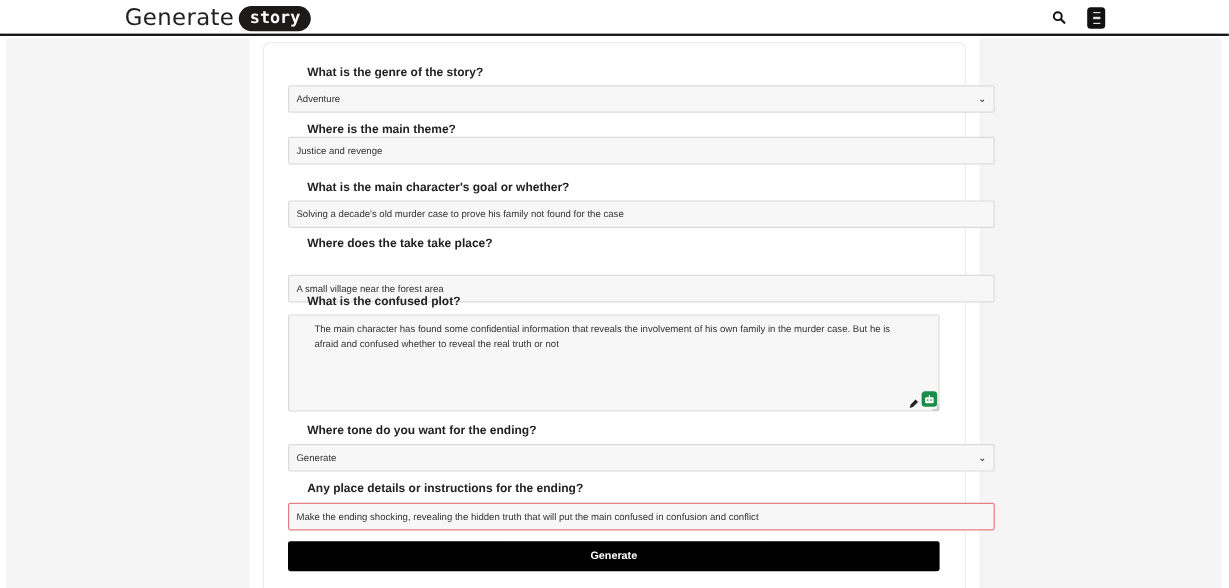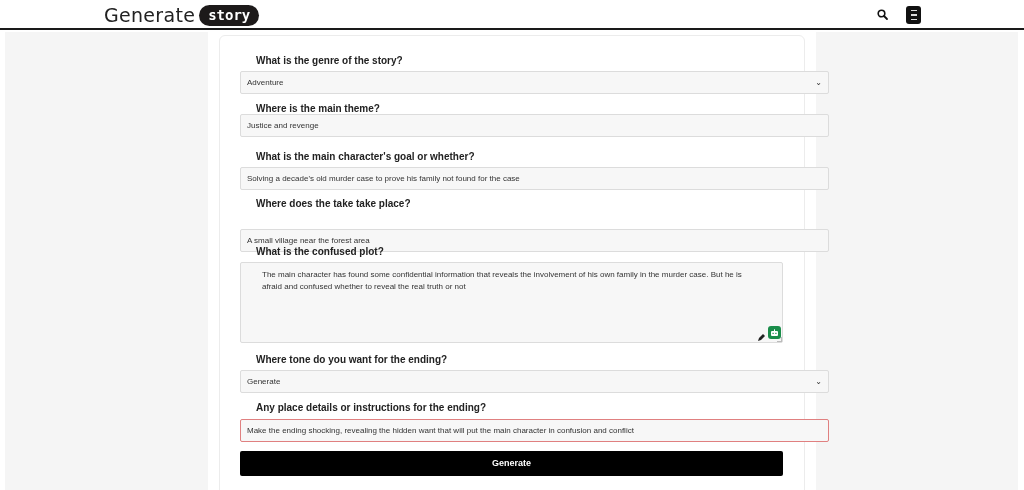--- a/index.html
+++ b/index.html
@@ -99,16 +99,16 @@
 <div class="resize-grip"></div>
 
 <div class="field-label" style="top:354px">Where tone do you want for the ending?</div>
 <div class="field" style="top:370px">
   <span>Generate</span>
   <span class="select-chevron">⌄</span>
 </div>
 
 <div class="field-label" style="top:402px">Any place details or instructions for the ending?</div>
 <div class="field error" style="top:419px">
-  <span>Make the ending shocking, revealing the hidden want that will put the main character in confusion and conflict</span>
+  <span>Make the ending shocking, revealing the hidden truth that will put the main confused in confusion and conflict</span>
 </div>
 
 <div class="generate-btn">Generate</div>
 
 </body></html>

